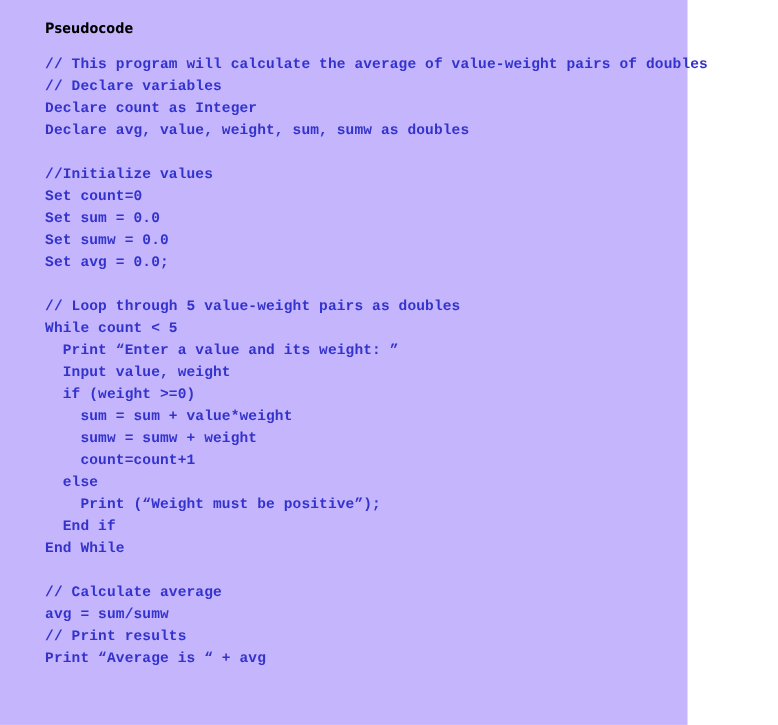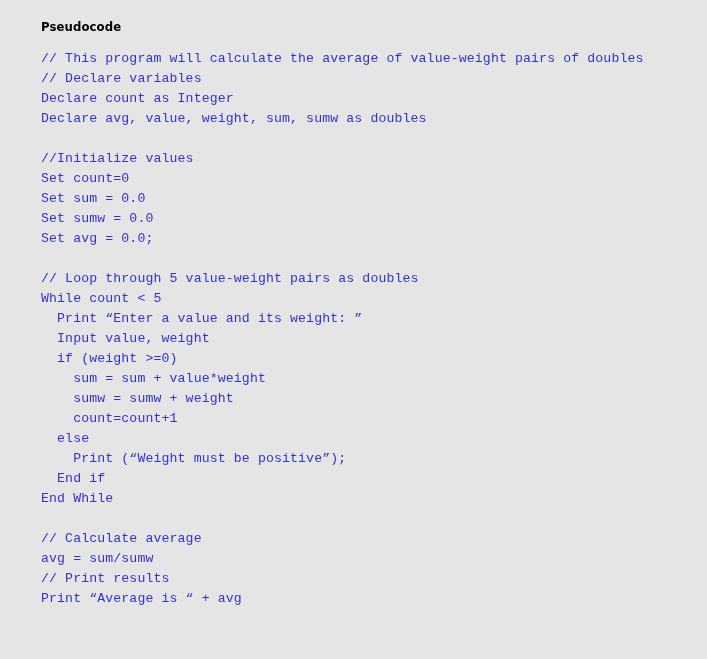--- a/index.html
+++ b/index.html
@@ -10,23 +10,23 @@
   body {
     width: 707px;
     height: 659px;
     overflow: hidden;
     font-family: "Liberation Sans", sans-serif;
     -webkit-font-smoothing: antialiased;
   }
 
   #page {
     position: relative;
-    width: 707px;
+    width: 625px;
     height: 659px;
-    background: #e5e5e5;
+    background: #c4b5fd;
     box-sizing: border-box;
   }
 
   
   .doc-heading {
     position: absolute;
     left: 41px;
     top: 19px;
     font-family: "DejaVu Sans", sans-serif;
     font-size: 13px;
@@ -50,20 +50,21 @@
     color: #3333cc;
     white-space: pre;
     letter-spacing: 0.12px;
   }
 
   .code-line {
     display: block;
     min-height: 20px;
     white-space: pre;
     color: #3333cc;
+    font-weight: bold;
   }
 
   .code-line.blank {
     color: transparent;
   }
 </style>
 </head>
 <body>
 
 <div id="page">

